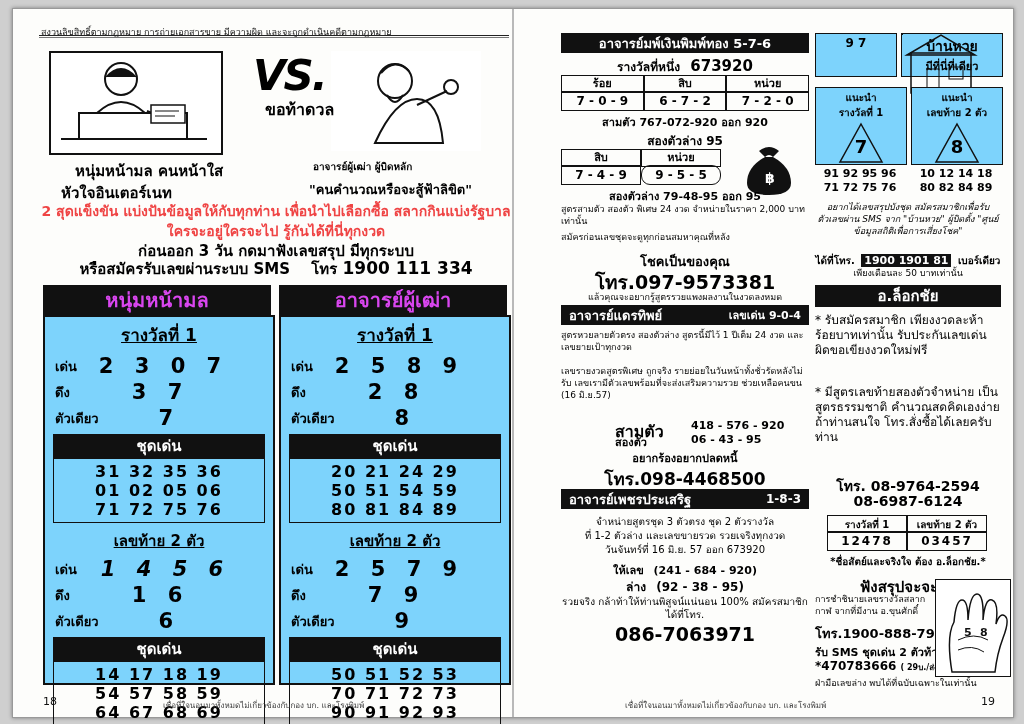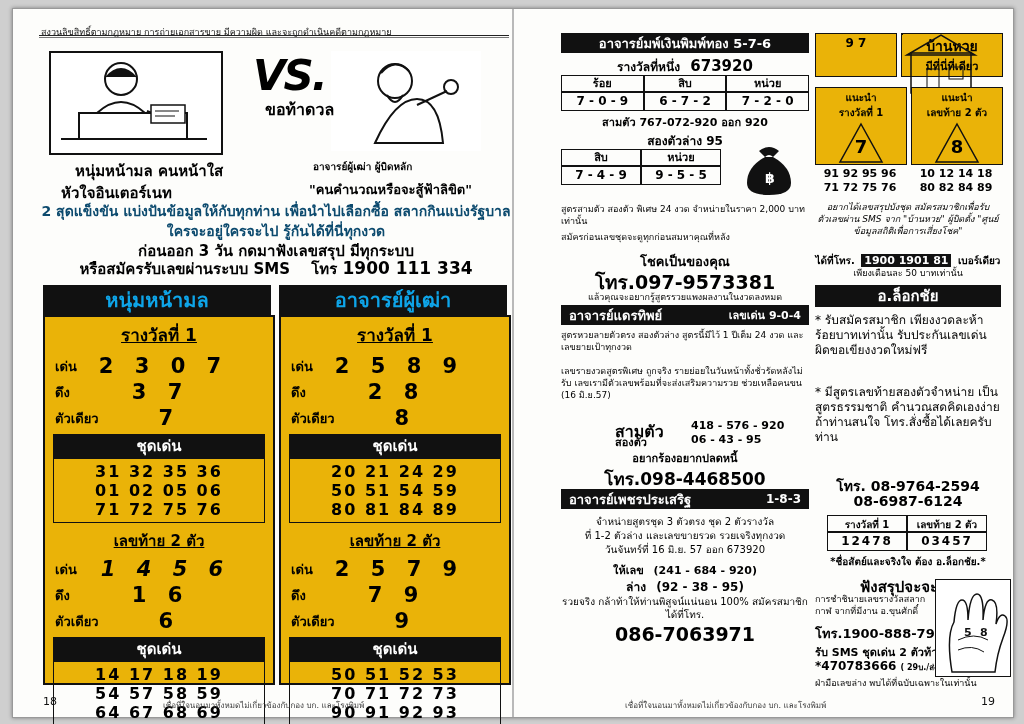--- a/index.html
+++ b/index.html
@@ -14,41 +14,41 @@
     background:#fdfdfb;
     border:1px solid #999;
     box-shadow:0 0 4px rgba(0,0,0,.4);
   }
   .spine{position:absolute;left:499px;top:0;width:2px;height:708px;background:#b9b9b9;}
   .topline{position:absolute;left:28px;top:16px;font-size:9px;letter-spacing:0;color:#111;}
   .fold{position:absolute;left:26px;top:26px;width:470px;height:1px;background:#222;}
   .fold2{position:absolute;left:26px;top:28px;width:470px;height:1px;background:#777;}
 
   
-  .box{position:absolute;border:1px solid #111;background:#eab308;}
+  .box{position:absolute;border:1px solid #111;background:#7dd3fc;}
   .bx2{border-width:2px;}
   .hdrbar{
-    position:absolute;background:#111;color:#0ea5e9;text-align:right;
+    position:absolute;background:#111;color:#d946ef;text-align:right;
     font-weight:bold;display:flex;align-items:center;justify-content:center;font-family:Liberation Mono, monospace;
   }
   .ctr{text-align:center;}
 
   
   .vs{position:absolute;left:240px;top:42px;font-size:42px;font-weight:bold;font-style:italic;letter-spacing:-2px;}
   .vsub{position:absolute;left:252px;top:88px;font-size:16px;font-weight:bold;}
 
   .manA{position:absolute;left:36px;top:42px;width:170px;height:100px;border:2px solid #111;background:#fff;}
   .manB{position:absolute;left:318px;top:42px;width:150px;height:100px;background:#fff;}
 
   .capL1{position:absolute;left:62px;top:150px;font-size:15px;font-weight:bold;}
   .capL2{position:absolute;left:48px;top:172px;font-size:15px;font-weight:bold;}
   .capR1{position:absolute;left:300px;top:150px;font-size:10px;font-weight:bold;}
   .capR2{position:absolute;left:296px;top:170px;font-size:13px;font-weight:bold;}
 
-  .blurb{position:absolute;left:28px;top:192px;width:470px;font-size:14px;line-height:20px;text-align:center;font-weight:bold;color:#0c4a6e;}
+  .blurb{position:absolute;left:28px;top:192px;width:470px;font-size:14px;line-height:20px;text-align:center;font-weight:bold;color:#ef4444;}
   .smsline{position:absolute;left:28px;top:248px;width:470px;font-size:15px;text-align:center;font-weight:bold;}
   .smsphone{font-size:17px;}
 
   .colHdrL{left:30px;top:276px;width:228px;height:30px;font-size:20px;}
   .colHdrR{left:266px;top:276px;width:228px;height:30px;font-size:20px;}
 
   .colL{position:absolute;left:30px;top:306px;width:228px;height:366px;}
   .colR{position:absolute;left:266px;top:306px;width:228px;height:366px;}
 
   .prize{font-size:17px;font-weight:bold;text-align:center;margin-top:4px;text-decoration:underline;}
@@ -250,31 +250,32 @@
 
     <div style="position:absolute;left:46px;top:104px;width:248px;text-align:center;font-size:11px;font-weight:bold;">สามตัว  767-072-920  ออก 920</div>
     <div style="position:absolute;left:46px;top:122px;width:248px;text-align:center;font-size:12px;font-weight:bold;">สองตัวล่าง  95</div>
 
     <div style="position:absolute;left:46px;top:140px;width:160px;display:flex;">
       <div class="cell t11" style="width:50%;height:16px;">สิบ</div>
       <div class="cell t11" style="width:50%;height:16px;">หน่วย</div>
     </div>
     <div style="position:absolute;left:46px;top:156px;width:160px;display:flex;">
       <div class="cell t12" style="width:50%;height:18px;">7 - 4 - 9</div>
-      <div class="cell t12" style="width:50%;height:18px;">9 - 5 - 5</div>
+      <div class="cell t12" style="width:50%;height:18px;border-radius:9px;">9 - 5 - 5</div>
     </div>
 
     <div style="position:absolute;left:216px;top:132px;width:76px;height:56px;">
       <svg width="76" height="56" viewBox="0 0 76 56">
         <path d="M28 10 q10 -8 20 0 l-6 6 q-4 -4 -8 0 z" fill="#111"></path>
         <path d="M34 16 q-18 10 -18 26 q0 12 22 12 q22 0 22 -12 q0 -16 -18 -26 z" fill="#111"></path>
         <text x="34" y="42" fill="#fff" font-size="14" font-weight="bold">฿</text>
       </svg>
     </div>
 
+    <div style="position:absolute;left:46px;top:178px;width:248px;text-align:center;font-size:11px;font-weight:bold;">สองตัวล่าง  79-48-95 ออก 95</div>
     <div class="tiny" style="position:absolute;left:46px;top:194px;width:248px;">สูตรสามตัว สองตัว พิเศษ 24 งวด จำหน่ายในราคา 2,000 บาทเท่านั้น</div>
     <div class="tiny" style="position:absolute;left:46px;top:222px;width:248px;">สมัครก่อนเลขชุดจะดูทุกก่อนสมหาคุณที่หลัง</div>
     <div style="position:absolute;left:46px;top:242px;width:248px;text-align:center;font-size:13px;font-weight:bold;">โชคเป็นของคุณ</div>
     <div style="position:absolute;left:46px;top:258px;width:248px;text-align:center;font-size:19px;font-weight:bold;">โทร.097-9573381</div>
     <div class="tiny" style="position:absolute;left:46px;top:282px;width:248px;text-align:center;">แล้วคุณจะอยากรู้สูตรรวยแพงผลงานในงวดลงหมด</div>
 
     <div class="rbar" style="left:46px;top:296px;width:248px;height:20px;font-size:13px;justify-content:space-between;padding:0 8px;box-sizing:border-box;">
       <span>อาจารย์แดรทิพย์</span>
       <span style="font-size:11px;">เลขเด่น 9-0-4</span>
     </div>

